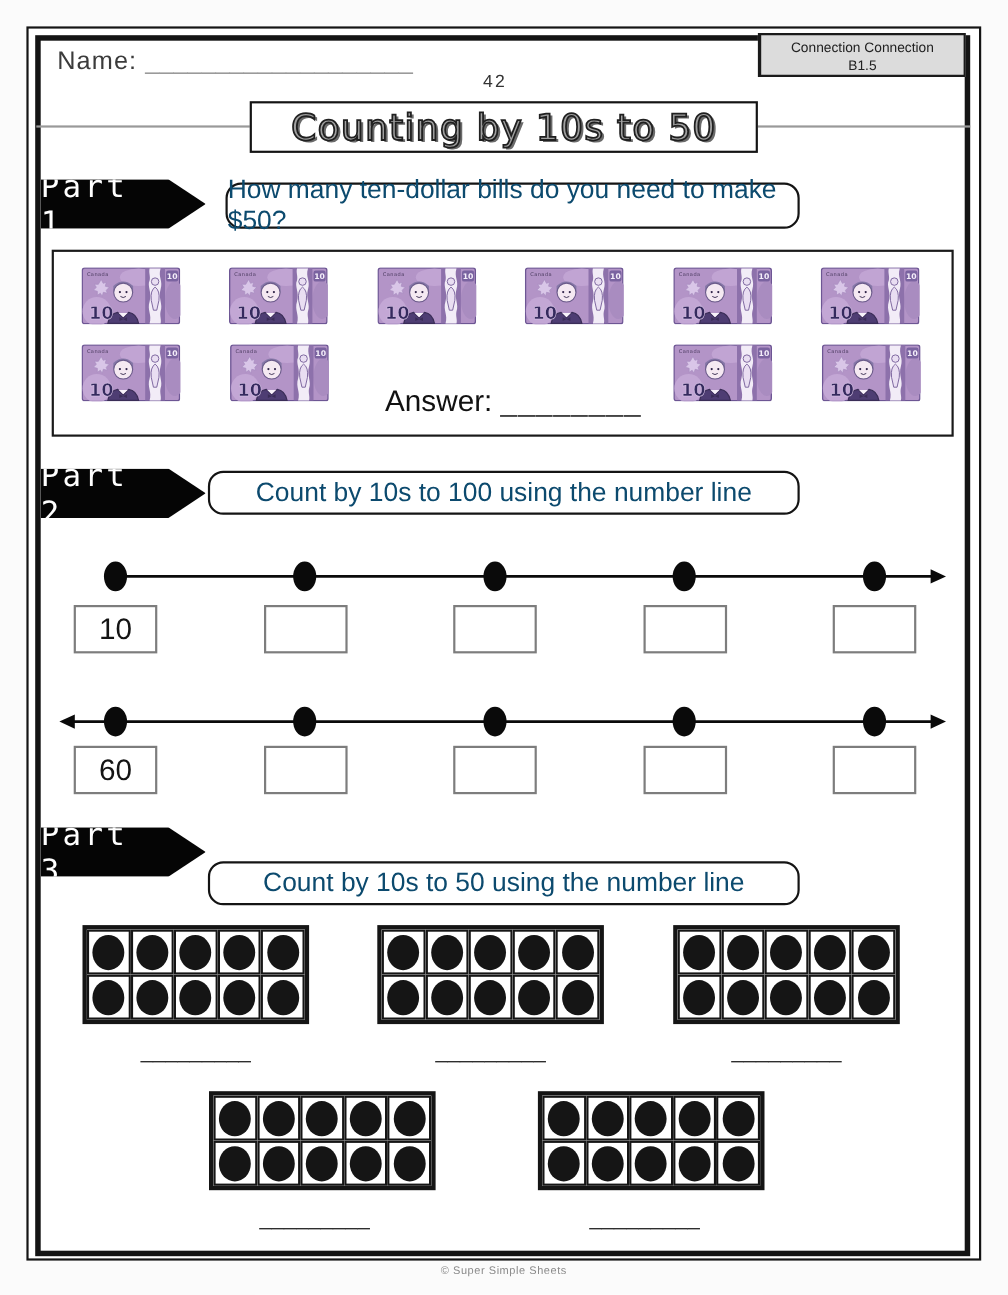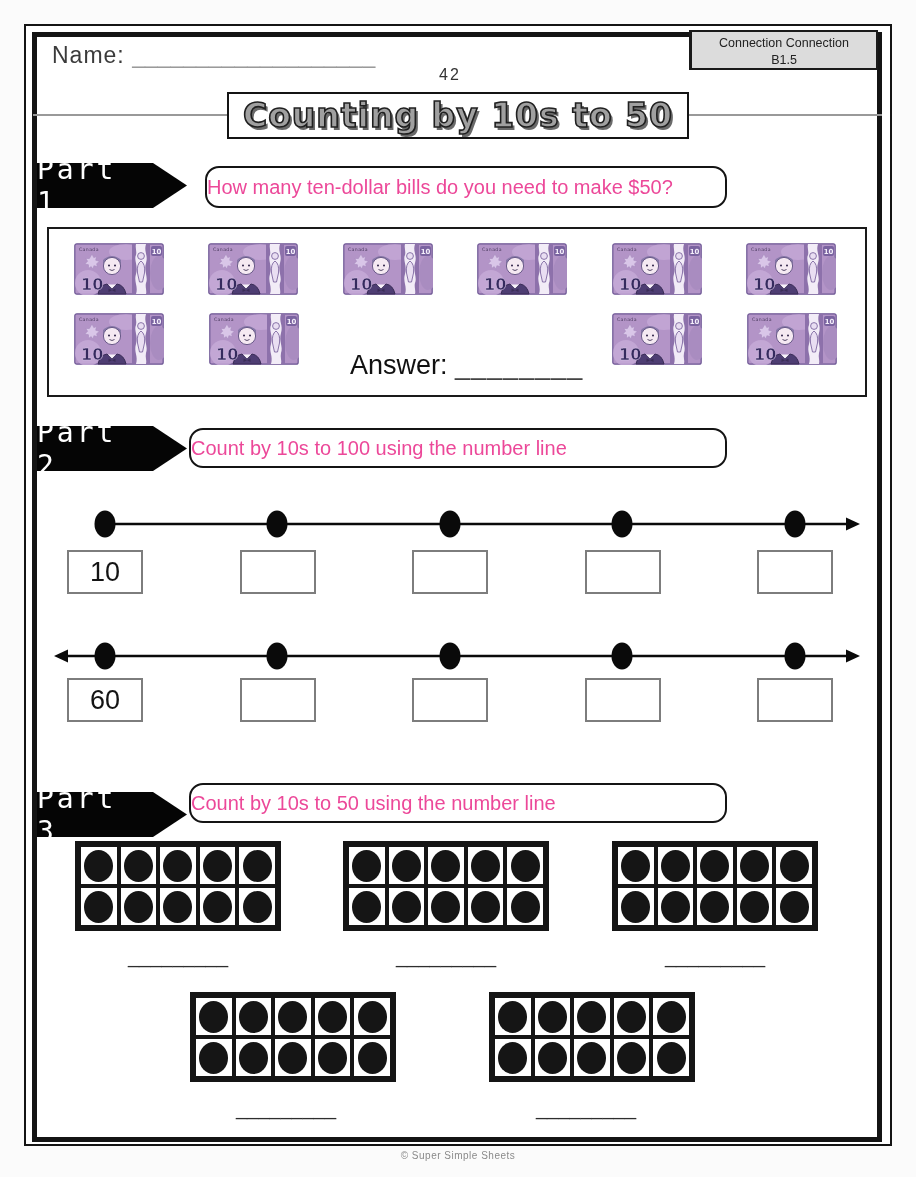--- a/index.html
+++ b/index.html
@@ -18,34 +18,34 @@
     position:absolute;left:689px;top:30px;width:189px;height:40px;background:#dcdcdc;
     border:2px solid #1a1a1a;border-left-width:3px;box-sizing:border-box;
     font-size:12.5px;color:#222;text-align:center;line-height:1.35;padding-top:3px;
   }
   .header-line{position:absolute;left:33px;top:114px;width:849px;border-top:2px solid #999;z-index:0;}
   .title-box{
     position:absolute;left:227px;top:92px;width:462px;height:47px;background:#fff;border:2px solid #141414;
     z-index:1;display:flex;align-items:center;justify-content:center;box-sizing:border-box;
   }
   .title-text{
-    font-family:"DejaVu Sans", sans-serif;font-weight:bold;font-size:33px;letter-spacing:1px;
+    font-family:"DejaVu Sans", sans-serif;font-weight:normal;font-size:33px;letter-spacing:1px;
     color:#a0a0a0;-webkit-text-stroke:1.6px #202020;text-shadow:2.5px 2.5px 0 #6a6a6a;white-space:nowrap;
   }
   
   .part-banner{
     position:absolute;left:37px;width:150px;height:45px;background:#050505;
     clip-path:polygon(0 0,116px 0,150px 50%,116px 100%,0 100%);
     color:#fff;font-family:"DejaVu Sans Mono", monospace;font-size:28px;letter-spacing:3px;
     display:flex;align-items:center;justify-content:center;padding-right:34px;box-sizing:border-box;
   }
-  #banner1{top:163px;} #banner2{top:426px;} #banner3{top:752px;margin-top:40px;}
+  #banner1{top:163px;} #banner2{top:426px;} #banner3{top:752px;}
   .q-box{
     position:absolute;background:#fff;border:2px solid #141414;border-radius:14px;box-sizing:border-box;
-    display:flex;align-items:center;font-size:20px;color:#ec4899;
+    display:flex;align-items:center;justify-content:center;font-size:24px;color:#0c4a6e;
   }
   #qbox1{left:205px;top:166px;width:522px;height:42px;}
   #qbox2{left:189px;top:428px;width:538px;height:40px;}
   #qbox3{left:189px;top:783px;width:538px;height:40px;}
   
   .bills-box{position:absolute;left:47px;top:227px;width:820px;height:170px;border:2px solid #1a1a1a;background:#fff;box-sizing:border-box;}
   .bills-top{position:absolute;left:74px;top:243px;width:762px;display:flex;justify-content:space-between;}
   .bills-bl{position:absolute;left:74px;top:313px;display:flex;gap:45px;}
   .bills-br{position:absolute;left:612px;top:313px;display:flex;gap:45px;}
   .bill{width:90px;height:52px;display:block;}

